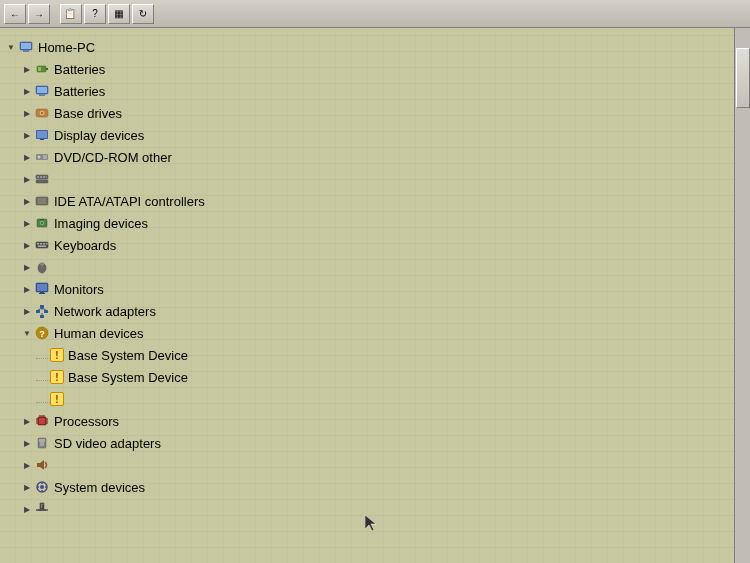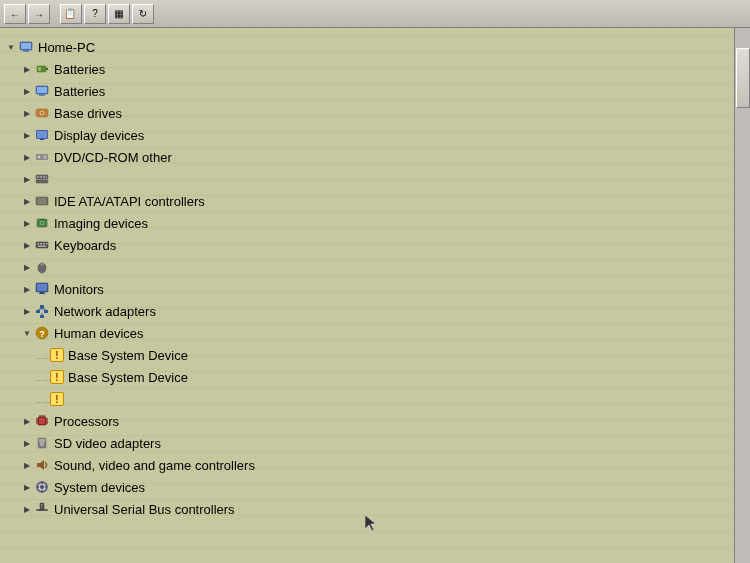--- a/index.html
+++ b/index.html
@@ -346,21 +346,20 @@
       </div>
       <div class="tree-item" style="padding-left: 20px;">
         <span class="expander" style="font-size: 8px; color: rgb(68, 68, 68); width: 14px;">▶</span>
         <span class="icon" style="width: 16px; height: 16px; display: inline-flex; align-items: center; justify-content: center; font-size: 12px; margin-right: 4px; flex-shrink: 0;">
           <svg width="14" height="14" viewBox="0 0 14 14">
             <rect x="2" y="5" width="3" height="4" fill="#8a5a2a"></rect>
             <polygon points="5,5 9,2 9,12 5,9" fill="#8a5a2a"></polygon>
             <path d="M10 4 Q13 7 10 10" stroke="#8a5a2a" stroke-width="1.5" fill="none"></path>
           </svg>
         </span>
-        <span class="item-label">Sound, video and game controllers</span>
       </div>
       <div class="tree-item" style="padding-left: 20px;">
         <span class="expander" style="font-size: 8px; color: rgb(68, 68, 68); width: 14px;">▶</span>
         <span class="icon" style="width: 16px; height: 16px; display: inline-flex; align-items: center; justify-content: center; font-size: 12px; margin-right: 4px; flex-shrink: 0;">
           <svg width="14" height="14" viewBox="0 0 14 14">
             <circle cx="7" cy="7" r="5" fill="none" stroke="#4a4a8a" stroke-width="1.5"></circle>
             <circle cx="7" cy="7" r="2" fill="#4a4a8a"></circle>
             <line x1="7" y1="2" x2="7" y2="4" stroke="#4a4a8a" stroke-width="1.5"></line>
             <line x1="7" y1="10" x2="7" y2="12" stroke="#4a4a8a" stroke-width="1.5"></line>
             <line x1="2" y1="7" x2="4" y2="7" stroke="#4a4a8a" stroke-width="1.5"></line>
@@ -374,21 +373,20 @@
         <span class="icon" style="width: 16px; height: 16px; display: inline-flex; align-items: center; justify-content: center; font-size: 12px; margin-right: 4px; flex-shrink: 0;">
           <svg width="14" height="14" viewBox="0 0 14 14">
             <rect x="5" y="1" width="4" height="6" rx="0.5" fill="#505050" stroke="#303030" stroke-width="0.5"></rect>
             <rect x="3" y="7" width="8" height="2" rx="0.5" fill="#505050"></rect>
             <line x1="3" y1="8" x2="1" y2="8" stroke="#505050" stroke-width="1.5"></line>
             <line x1="11" y1="8" x2="13" y2="8" stroke="#505050" stroke-width="1.5"></line>
             <rect x="6" y="3" width="1" height="3" fill="#808080"></rect>
             <polygon points="5.5,3 8.5,3 7,1.5" fill="#808080"></polygon>
           </svg>
         </span>
-        <span class="item-label">Universal Serial Bus controllers</span>
       </div>
     </div>
 
   <div class="scrollbar">
     <div class="scrollbar-thumb"></div>
   </div>
 
   <div style="position:absolute; left:365px; top:487px; width:12px; height:16px; pointer-events:none; z-index:10;">
     <svg width="12" height="16" viewBox="0 0 12 16">
       <polygon points="0,0 0,14 4,10 7,16 9,15 6,9 11,9" fill="#333" stroke="#fff" stroke-width="0.5"></polygon>

